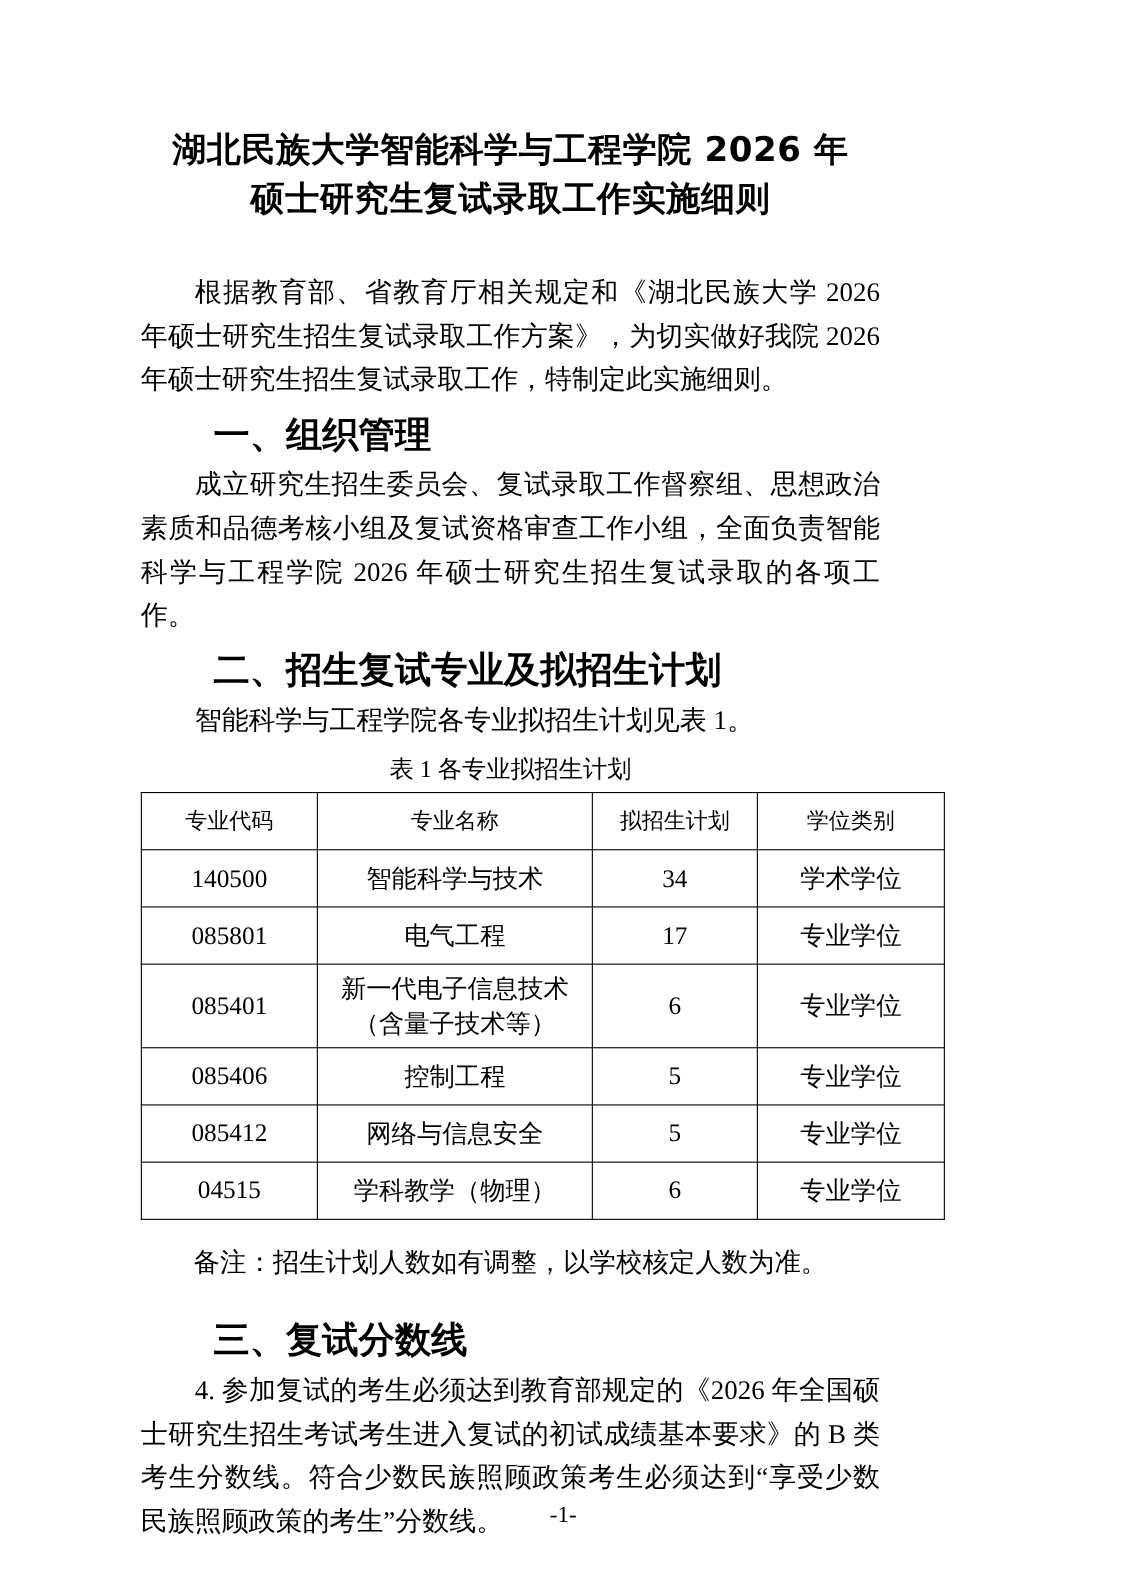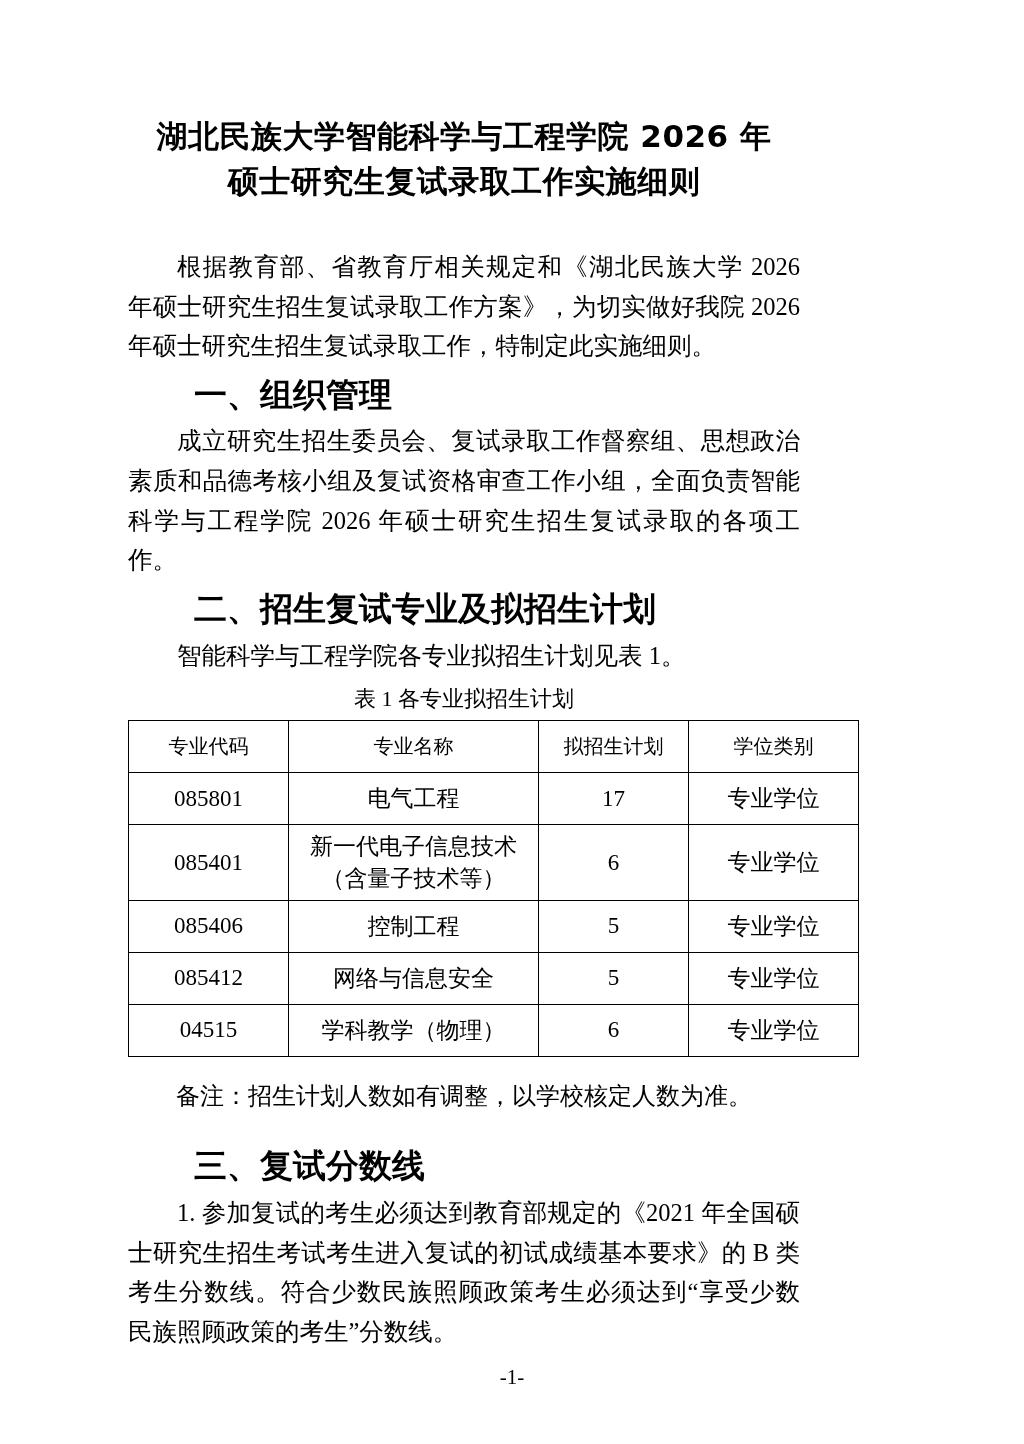--- a/index.html
+++ b/index.html
@@ -136,20 +136,26 @@
     <thead>
       <tr>
         <th>专业代码</th>
         <th>专业名称</th>
         <th>拟招生计划</th>
         <th>学位类别</th>
       </tr>
     </thead>
     <tbody>
       <tr>
+        <td>140500</td>
+        <td>智能科学与技术</td>
+        <td>34</td>
+        <td>学术学位</td>
+      </tr>
+      <tr>
         <td>085801</td>
         <td>电气工程</td>
         <td>17</td>
         <td>专业学位</td>
       </tr>
       <tr class="tall">
         <td>085401</td>
         <td>
           <div class="cellstack">
             <div>新一代电子信息技术</div>
@@ -176,16 +182,16 @@
         <td>学科教学（物理）</td>
         <td>6</td>
         <td>专业学位</td>
       </tr>
     </tbody>
   </table>
 
   <p class="note">备注：招生计划人数如有调整，以学校核定人数为准。</p>
 
   <p class="heading">三、复试分数线</p>
-  <p class="body-text para">1. 参加复试的考生必须达到教育部规定的《2021 年全国硕士研究生招生考试考生进入复试的初试成绩基本要求》的 B 类考生分数线。符合少数民族照顾政策考生必须达到“享受少数民族照顾政策的考生”分数线。</p>
+  <p class="body-text para">4. 参加复试的考生必须达到教育部规定的《2026 年全国硕士研究生招生考试考生进入复试的初试成绩基本要求》的 B 类考生分数线。符合少数民族照顾政策考生必须达到“享受少数民族照顾政策的考生”分数线。</p>
 
   <div class="page-number">-1-</div>
 </div>
 
 </body></html>

